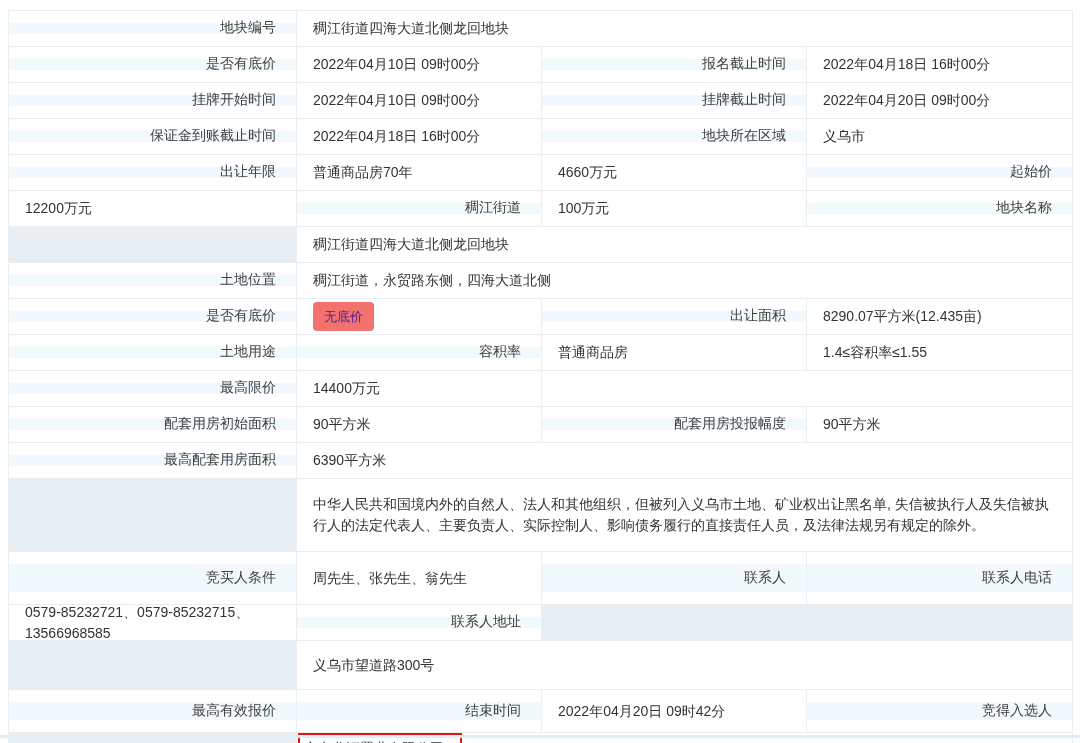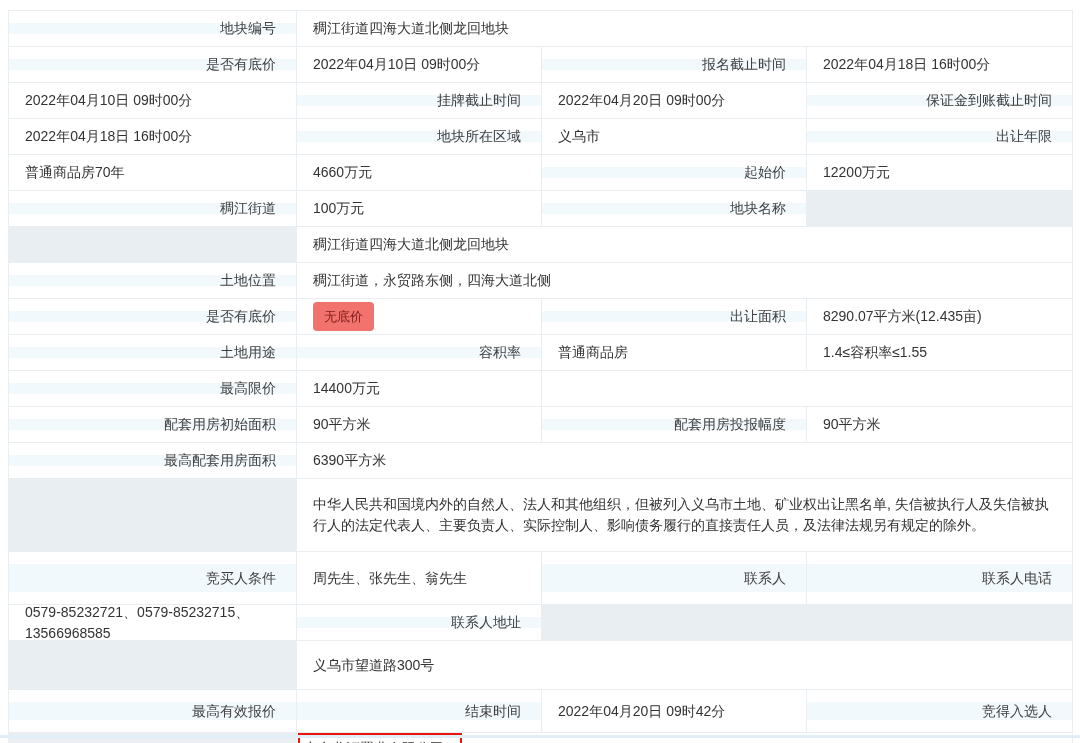--- a/index.html
+++ b/index.html
@@ -16,28 +16,28 @@
     background:#e9eef2;           
     border:1px solid #e9eef2;
   }
   .cell{background:#fff;display:flex;align-items:center;font-size:14px;line-height:1.5;}
   
   .lbl{padding:0;}
   .lbl .lblin{
     flex:1;align-self:stretch;margin:12px 0;
     background:#f2f9fd;
     display:flex;align-items:center;justify-content:flex-end;
-    padding-right:20px;color:#404040;
+    padding-right:20px;color:#404040;font-family:Liberation Mono, monospace;
   }
   .val{padding-left:16px;padding-right:12px;color:#333;}
   .vspan{grid-column:2 / 5;}
   .espan{grid-column:3 / 5;}
 
   .badge{
-    display:inline-block;background:#f2736d;color:#7f1d1d;
+    display:inline-block;background:#f2736d;color:#4c1d95;
     font-size:13px;padding:8px 11px;border-radius:4px;line-height:1;
   }
   .winner-cell{padding-left:1px;}
   .winner-box{
     display:inline-block;border:2px solid #e8150e;
     padding:3px 16px 3px 4px;
   }
   .bottom-bar{
     position:absolute;left:0;top:735px;width:1080px;height:3px;
     background:#e0eef8;
@@ -56,20 +56,23 @@
 
     <div class="cell lbl">
         <div class="lblin">是否有底价</div>
       </div>
     <div class="cell val">2022年04月10日 09时00分</div>
     <div class="cell lbl">
         <div class="lblin">报名截止时间</div>
       </div>
     <div class="cell val">2022年04月18日 16时00分</div>
 
+    <div class="cell lbl">
+        <div class="lblin">挂牌开始时间</div>
+      </div>
     <div class="cell val">2022年04月10日 09时00分</div>
     <div class="cell lbl">
         <div class="lblin">挂牌截止时间</div>
       </div>
     <div class="cell val">2022年04月20日 09时00分</div>
 
     <div class="cell lbl">
         <div class="lblin">保证金到账截止时间</div>
       </div>
     <div class="cell val">2022年04月18日 16时00分</div>

